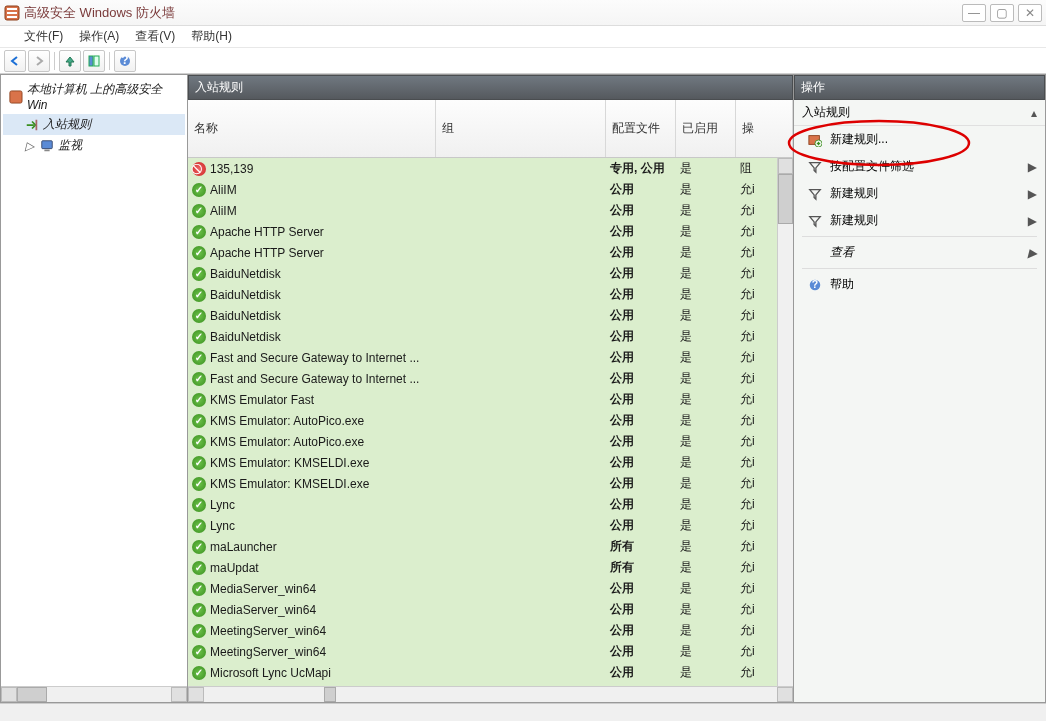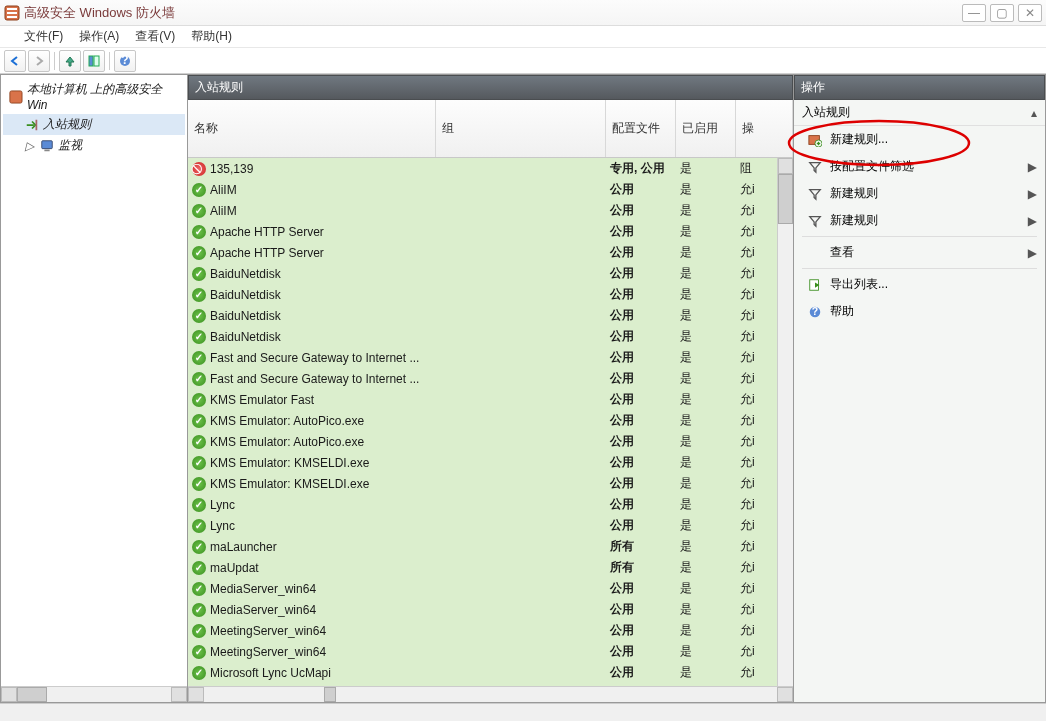--- a/index.html
+++ b/index.html
@@ -46,21 +46,21 @@
 .status-block { background: radial-gradient(#e66,#c22); }
 .vscroll { position: absolute; right: 0; top: 0; bottom: 0; width: 16px; background: #f0f0f0; border-left: 1px solid #ccc; }
 .vscroll .btn { height:16px; background:#e0e0e0; border:1px solid #bbb; }
 .vscroll .thumb { height:50px; background:#cfcfcf; border:1px solid #aaa;}
 .actions-pane { width: 252px; border: 1px solid #999; border-left: none; display: flex; flex-direction: column; justify-content: space-between; }
 .actions-body { flex: 1; background: #f4f6f4; padding: 0; }
 .actions-subtitle { display:flex; justify-content:space-between; align-items:center; padding: 4px 8px; border-bottom: 1px solid #e0e0e0; }
 .action-item { display: flex; align-items: center; gap: 8px; padding: 5px 8px 5px 14px; cursor:default; }
 .action-item .arrow { margin-left: auto; color:#555; }
 .action-item svg { width: 14px; height: 14px; }
-.action-indent { padding-left: 36px; }
+.action-indent { padding-left: 36px; font-style: italic; }
 .annot { position: absolute; pointer-events: none; }
 .statusbar { height: 18px; background: #f0f0f0; border-top: 1px solid #ccc; }
 </style>
 </head>
 <body>
 
 <div class="titlebar">
   <span class="icon">
     <svg viewBox="0 0 16 16">
         <rect x="1" y="1" width="14" height="14" rx="2" fill="#d9734a" stroke="#8b3e1a"></rect>
@@ -470,27 +470,20 @@
         <span class="arrow">▶</span>
       </div>
       <div style="height:1px;background:#ddd;margin:2px 8px"></div>
       <div class="action-item action-indent">
         <span>查看</span>
         <span class="arrow">▶</span>
       </div>
       <div style="height:1px;background:#ddd;margin:2px 8px"></div>
       <div class="action-item">
         <svg viewBox="0 0 16 16">
-            <rect x="2" y="2" width="10" height="12" fill="#fff" stroke="#3a8e1f"></rect>
-            <path d="M8 5 L13 8 L8 11" fill="#3a8e1f"></path>
-          </svg>
-        <span>导出列表...</span>
-      </div>
-      <div class="action-item">
-        <svg viewBox="0 0 16 16">
             <circle cx="8" cy="8" r="6" fill="#5b8bd6"></circle>
             <text x="8" y="11" text-anchor="middle" fill="#fff" font-size="9" font-weight="bold">?</text>
           </svg>
         <span>帮助</span>
       </div>
 
       <svg class="annot" style="left:-10px;top:18px" width="200" height="60">
         <ellipse cx="95" cy="25" rx="90" ry="22" fill="none" stroke="#d00" stroke-width="2.5"></ellipse>
       </svg>
     </div>

